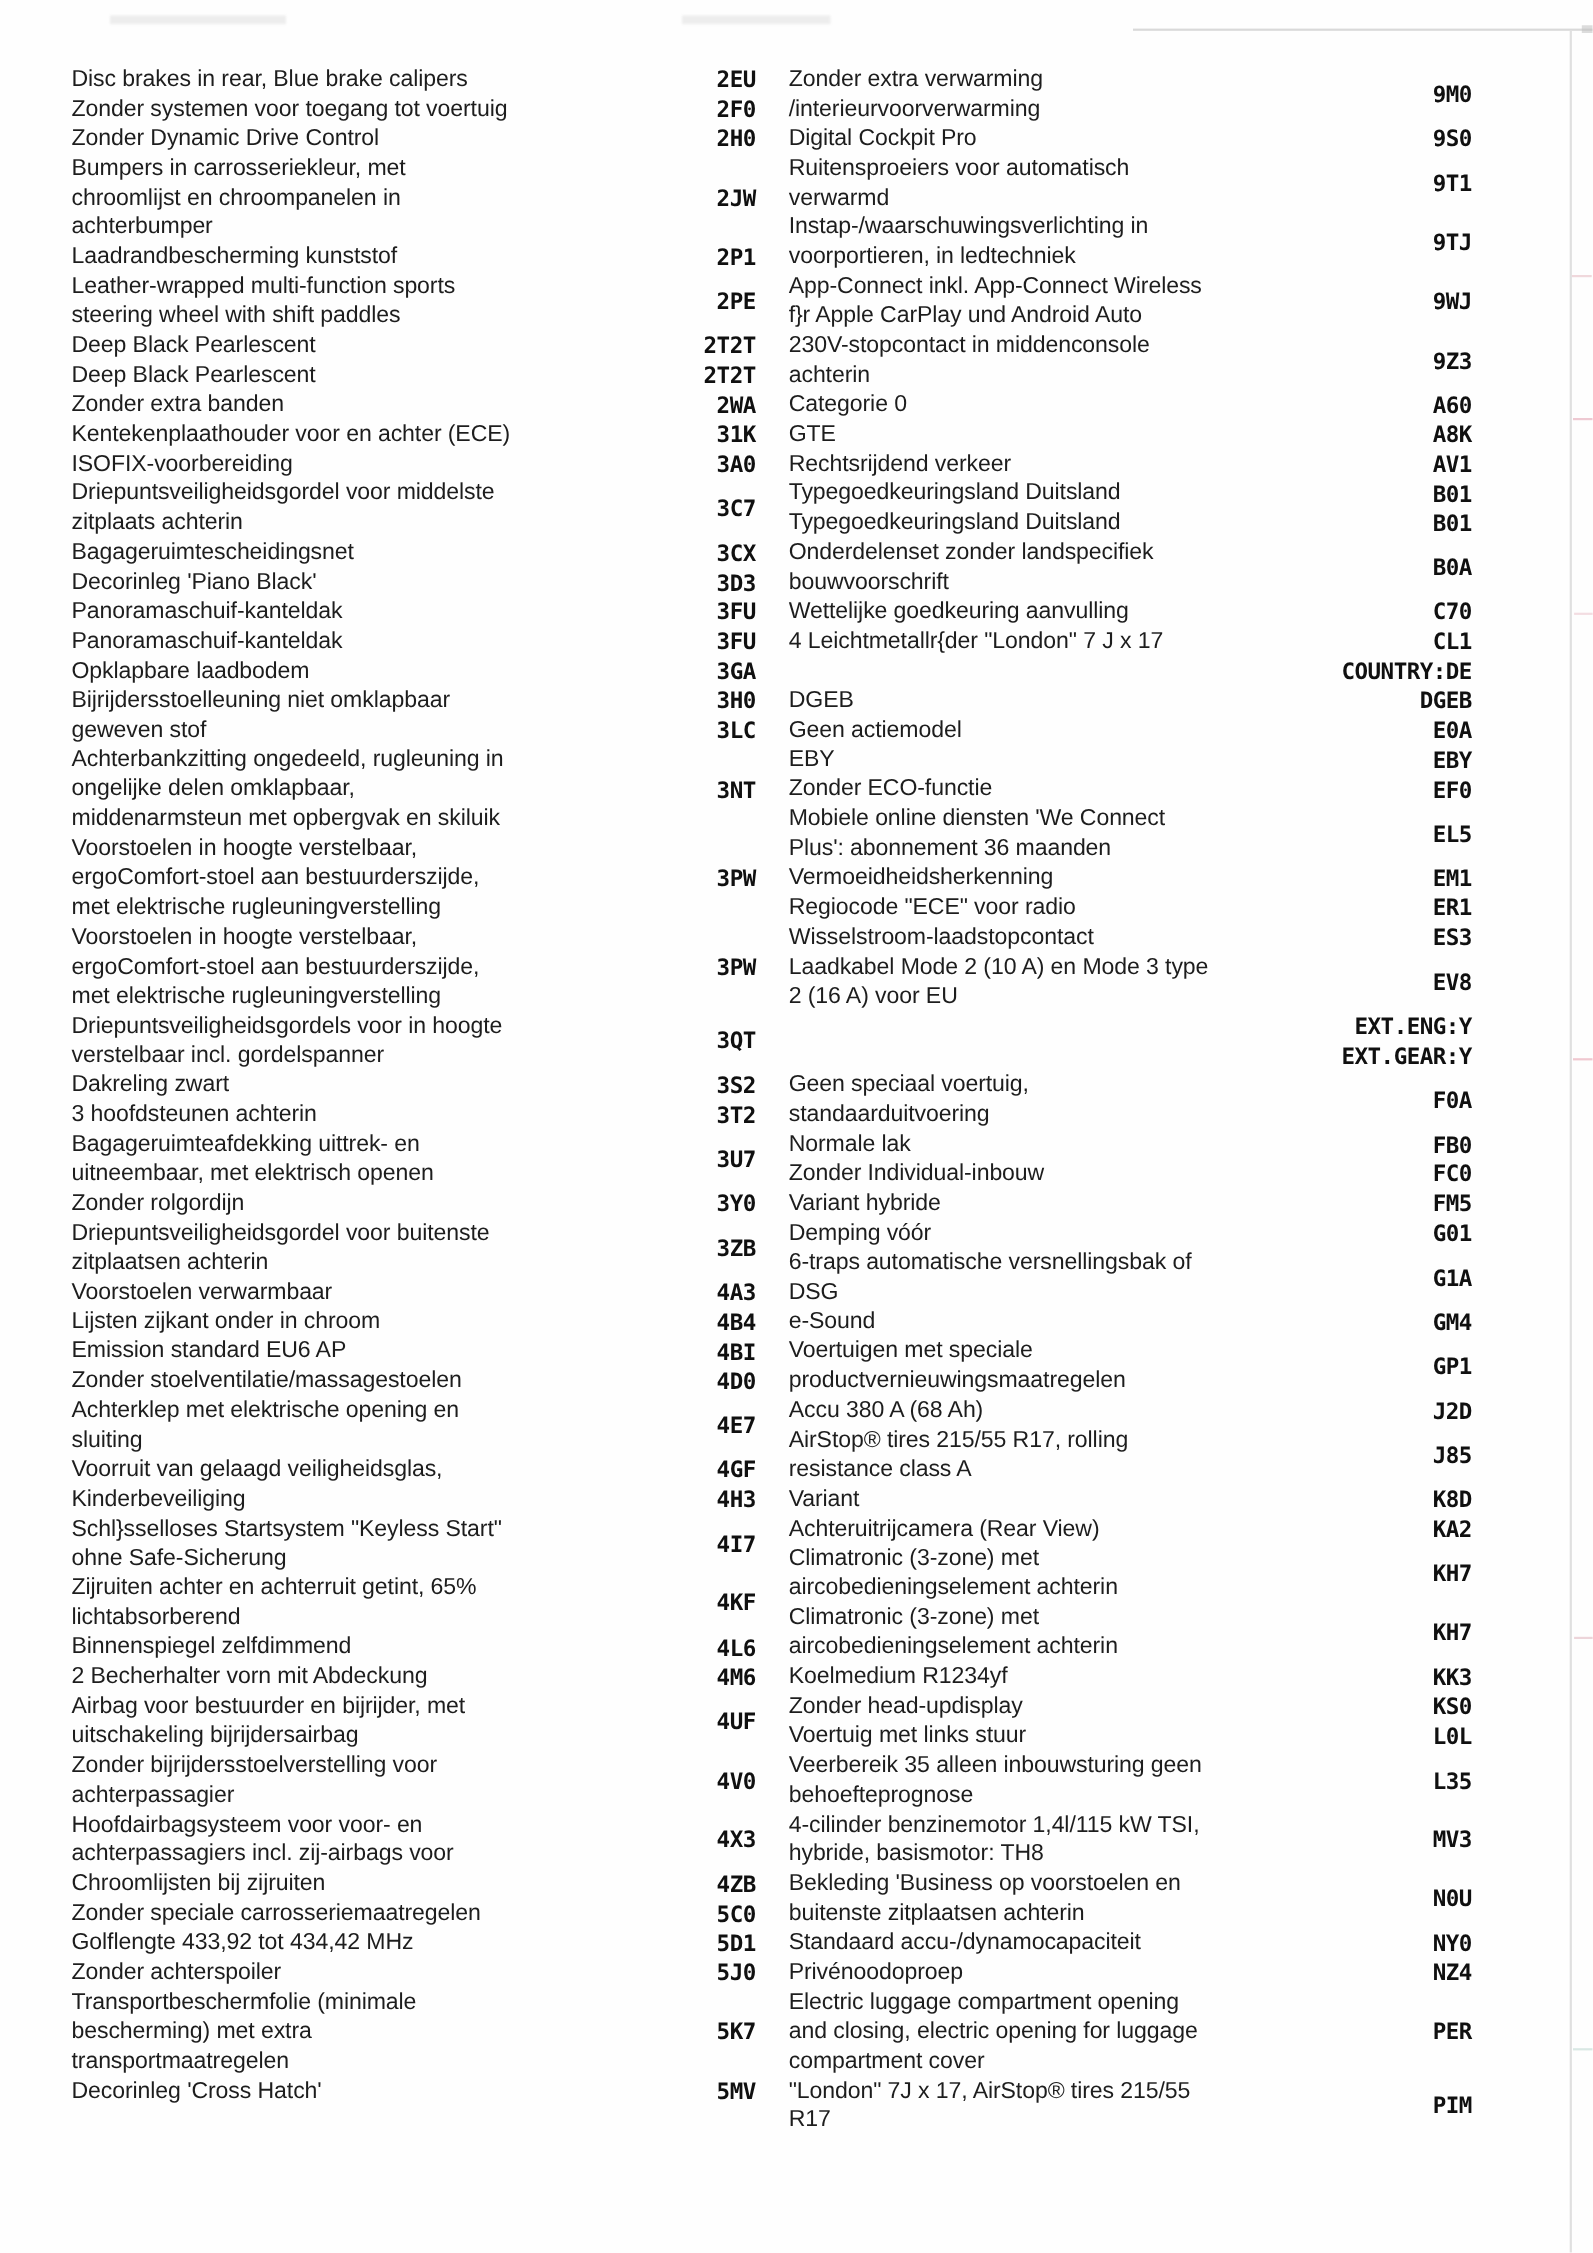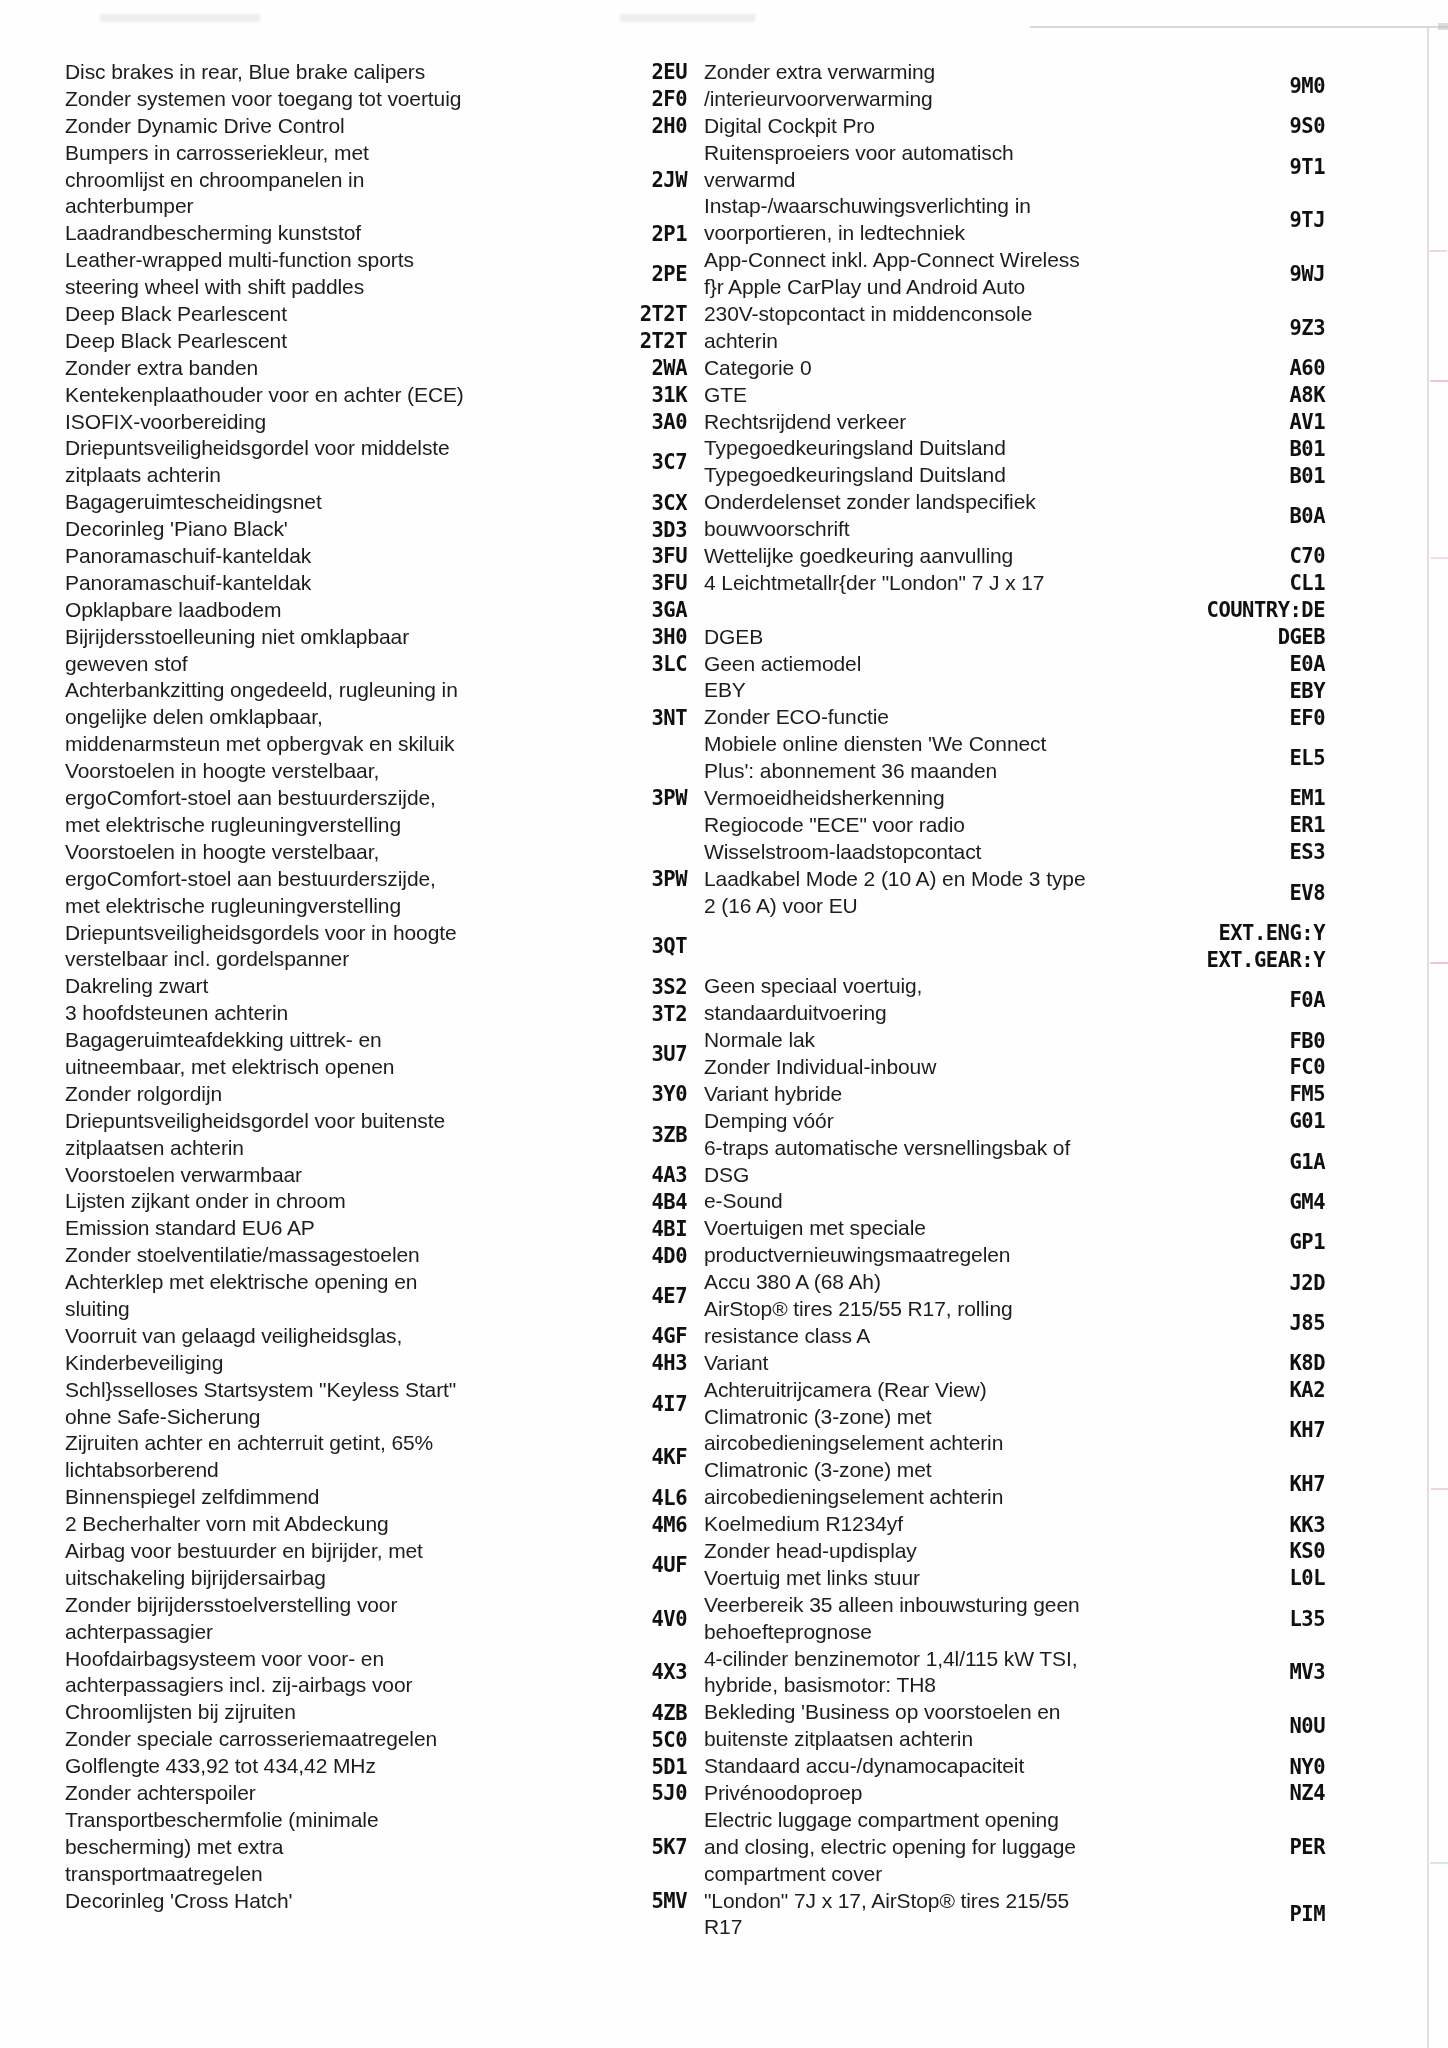--- a/index.html
+++ b/index.html
@@ -25,21 +25,21 @@
     display: flex;
   }
   .col { display: flex; flex-direction: column; }
   .col.left  { width: 700px; }
   .col.right { width: 748px; }
 
   .block { display: flex; }
 
   .desc { flex: 0 0 auto; }
   .left  .desc { margin-left: 65px; width: 525px; }
-  .right .desc { margin-left: 4px; width: 450px; }
+  .right .desc { margin-left: 17px; width: 450px; }
 
   .line {
     height: 26.9px;
     line-height: 26.9px;
     font-size: 21px;
     color: #1d1d1d;
     white-space: nowrap;
     letter-spacing: -0.1px;
   }
 

